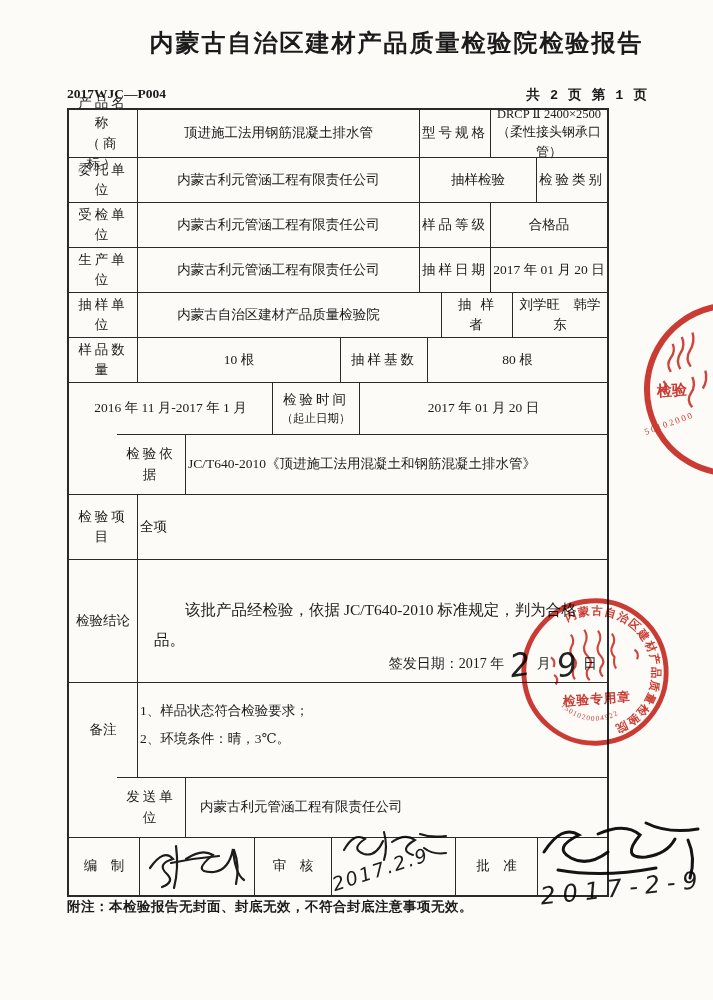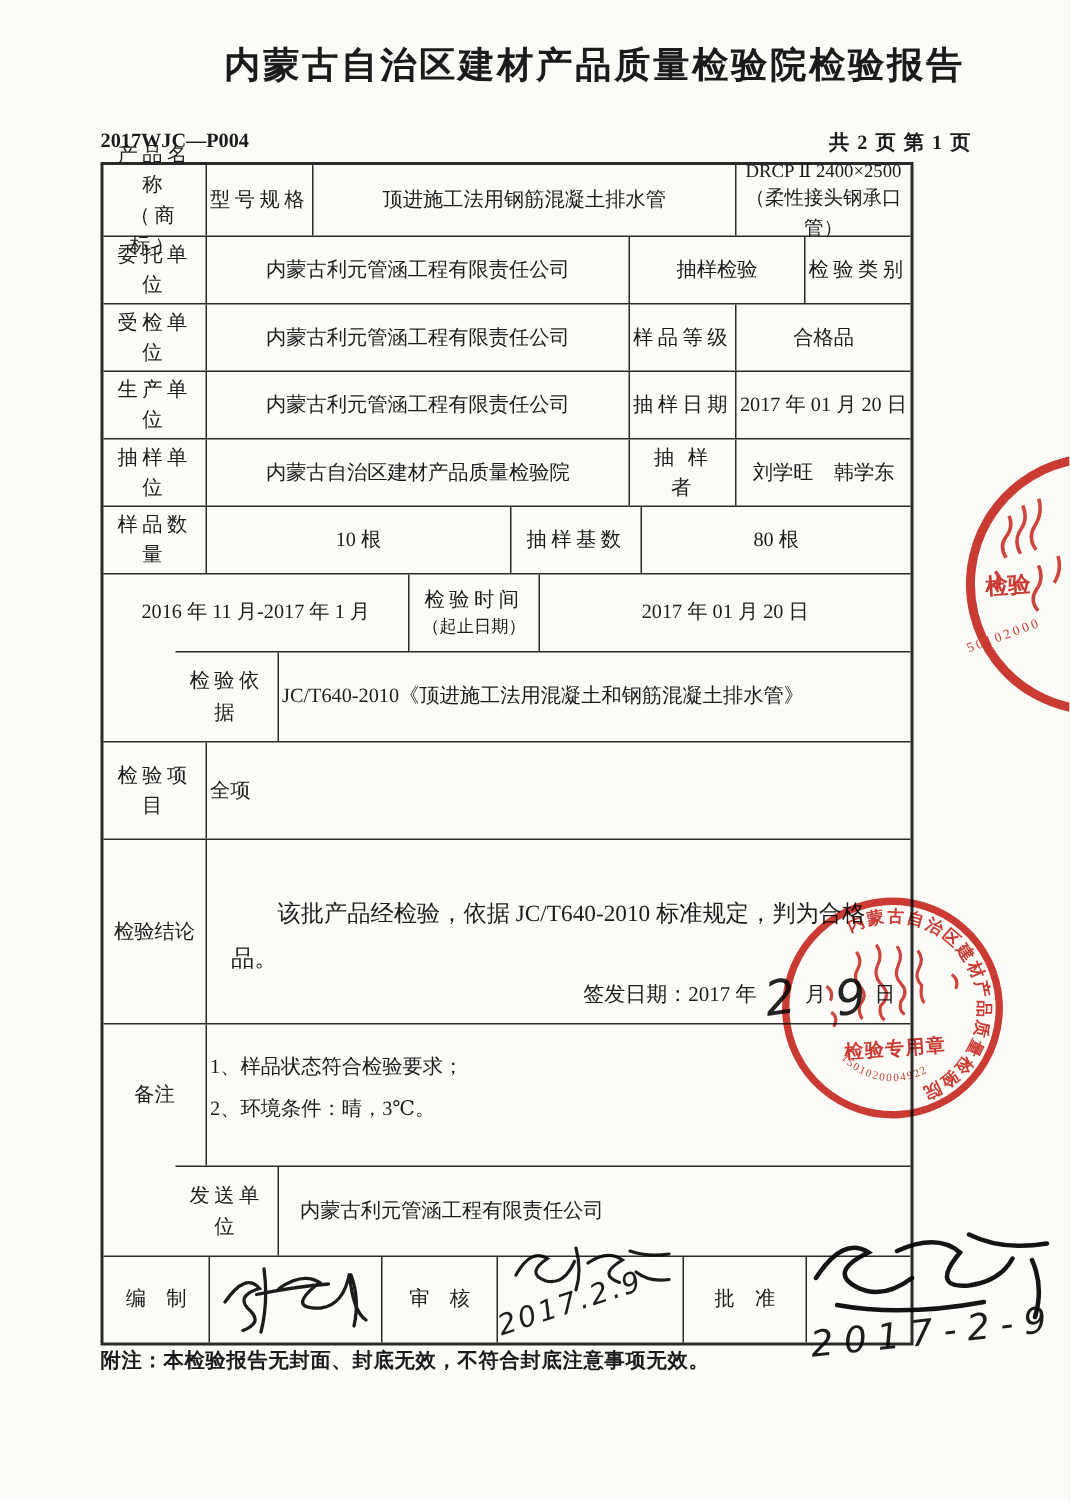--- a/index.html
+++ b/index.html
@@ -11,36 +11,36 @@
   }
   .title {
     position:absolute; top:27px; left:0; width:100%;
     text-align:center; font-size:24px; font-weight:bold; letter-spacing:2px;margin-left:40px;
   }
   .meta {
     position:absolute; top:86px; left:67px; width:581px;
     display:flex; justify-content:space-between;
     font-size:13.5px; font-weight:bold;
   }
-  .meta .pageinfo { font-weight:600; letter-spacing:1px; }
+  .meta .pageinfo { font-weight:600; letter-spacing:1px;font-family:Liberation Mono, monospace; }
   .tbl {
     position:absolute; left:67px; top:108px; width:542px;
     border:2px solid #2a2a2a; background:transparent;
   }
   .row { display:flex; border-top:1.5px solid #2a2a2a; }
   .row:first-child { border-top:none; }
   .cell {
     border-left:1.5px solid #2a2a2a;
     display:flex; flex-direction:column; justify-content:center; align-items:center;
     font-size:13.5px; line-height:1.5; text-align:center; padding:2px;
   }
   .cell:first-child { border-left:none; }
   .lab { letter-spacing:3px; }
   .lab2 { letter-spacing:3px; }
-  .ls-wide { letter-spacing:9px; padding-left:9px; }
+  .ls-wide { letter-spacing:9px; padding-left:9px;margin-left:22px; }
   .left { align-items:flex-start; text-align:left; }
   .w-lab  { width:68px;  flex:none; }
   .w-v1   { width:282px; flex:none; }
   .w-lab2 { width:71px;  flex:none; }
   .w-v2   { flex:1; }
   .w-v1b  { width:203px; flex:none; }
   .w-lab2b{ width:87px;  flex:none; }
   .w-a{width:70px;flex:none;} .w-s1{width:115px;flex:none;}
   .w-b{width:77px;flex:none;} .w-s2{width:124px;flex:none;}
   .w-c{width:82px;flex:none;} .w-s3{flex:1;}
@@ -91,22 +91,22 @@
     <span class="pageinfo">共 2 页 第 1 页</span>
   </div>
 
   <div class="tbl">
 
     <div class="row h47">
       <div class="cell w-lab lab">
         <span>产品名称</span>
         <span>（商标）</span>
       </div>
+      <div class="cell w-v1">顶进施工法用钢筋混凝土排水管</div>
       <div class="cell w-lab2 lab2">型号规格</div>
-      <div class="cell w-v1">顶进施工法用钢筋混凝土排水管</div>
       <div class="cell w-v2">
         <span class="spec1">DRCP Ⅱ 2400×2500</span>
         <span class="spec2">（柔性接头钢承口管）</span>
       </div>
     </div>
 
     <div class="row h45">
       <div class="cell w-lab lab">委托单位</div>
       <div class="cell w-v1">内蒙古利元管涵工程有限责任公司</div>
       <div class="cell w-v2">抽样检验</div>

